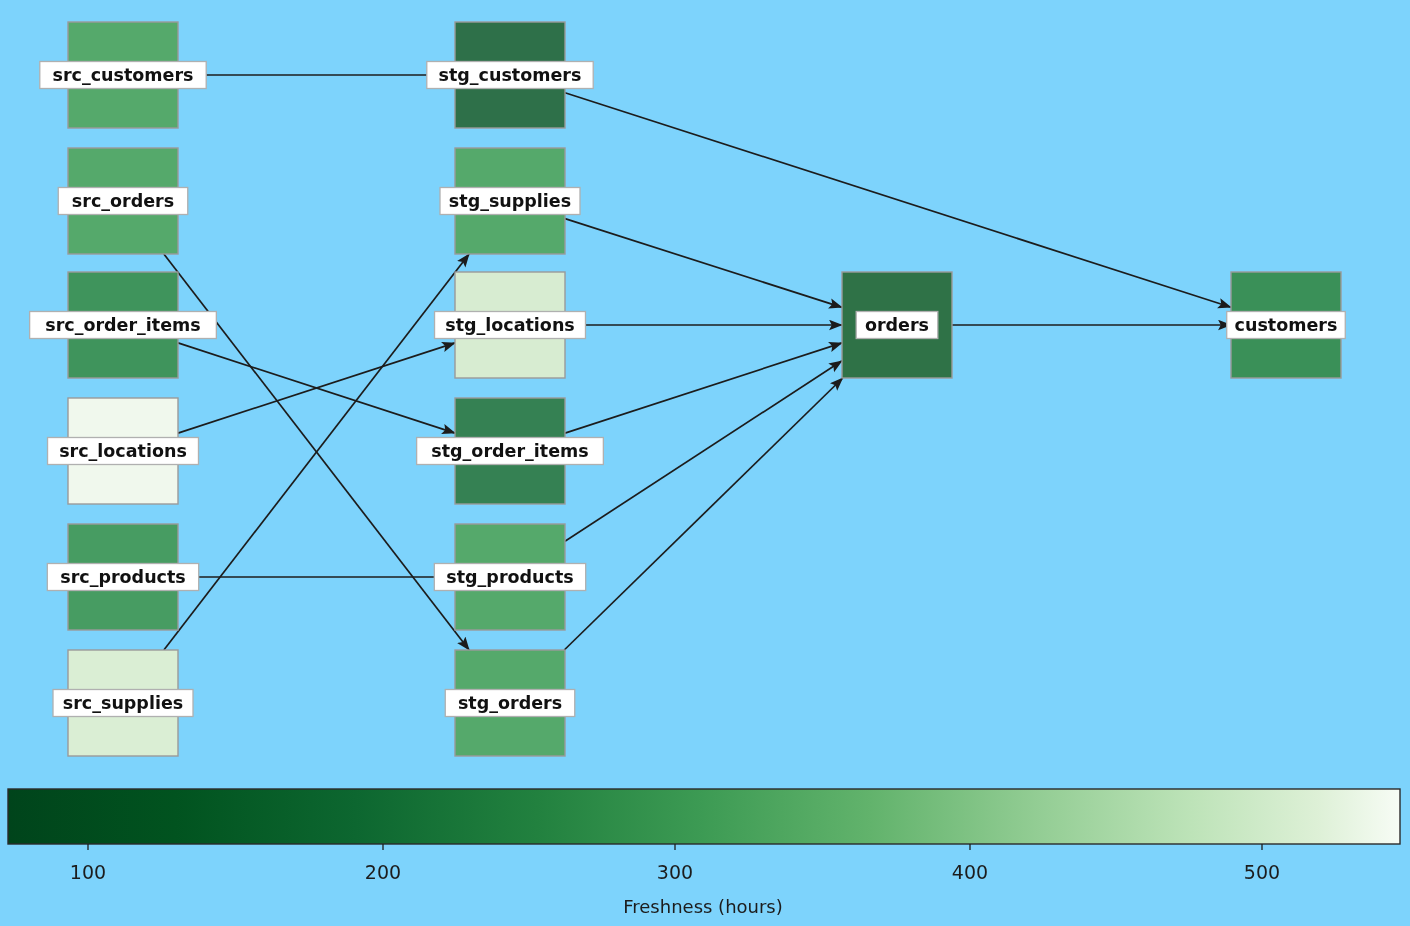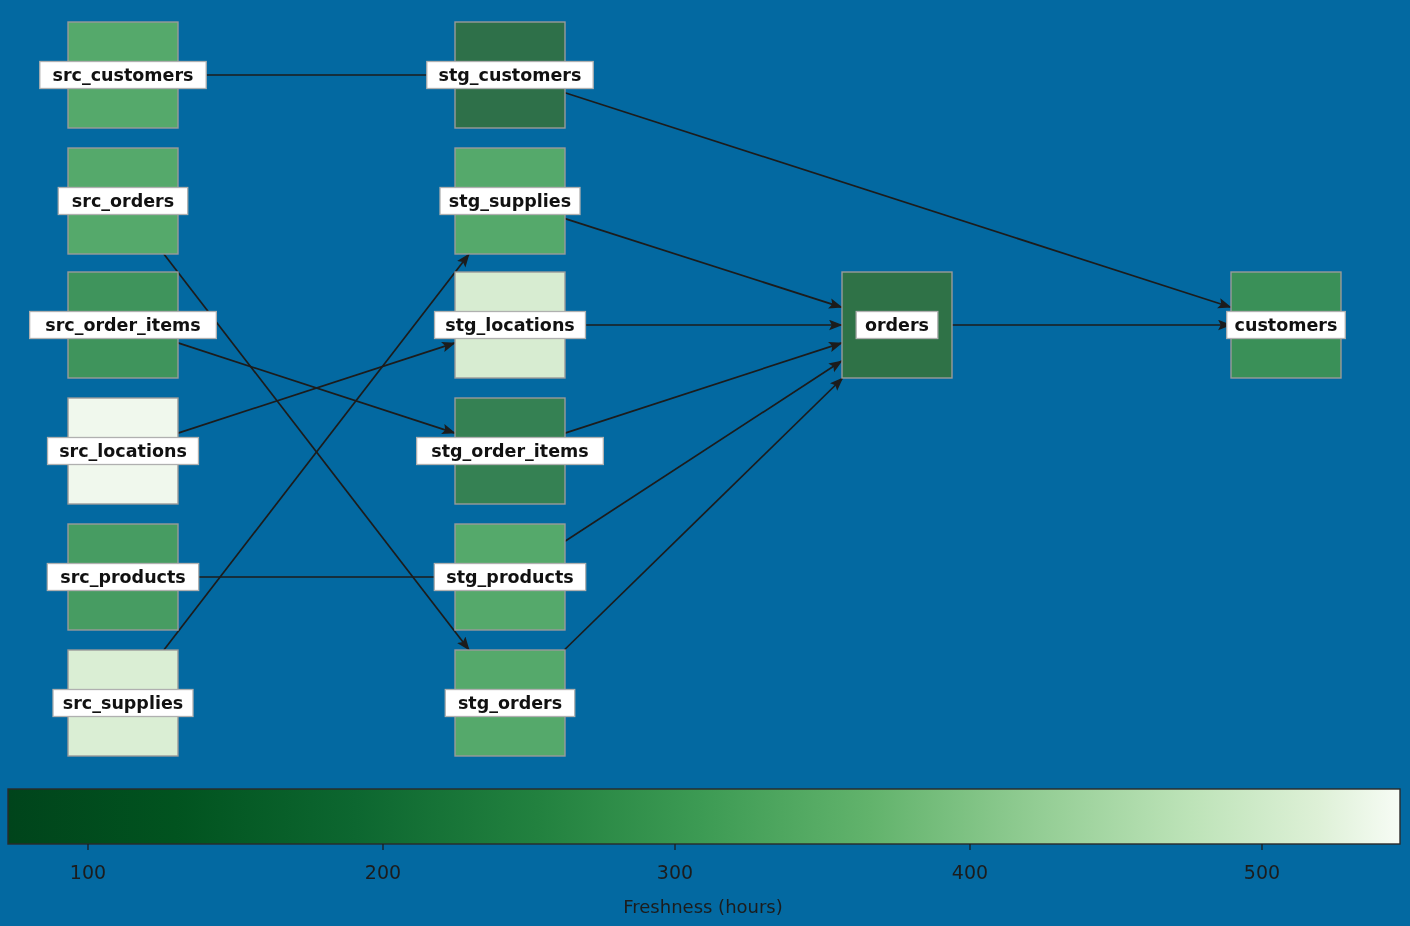--- a/index.html
+++ b/index.html
@@ -10,21 +10,21 @@
   body {
     width: 1410px;
     height: 926px;
     font-family: "DejaVu Sans", sans-serif;
     overflow: hidden;
   }
   #root {
     position: relative;
     width: 1410px;
     height: 926px;
-    background: #0369a1;
+    background: #7dd3fc;
   }
   svg.canvas {
     position: absolute;
     top: 0;
     left: 0;
     width: 1410px;
     height: 926px;
     display: block;
   }
   .node-rect {

